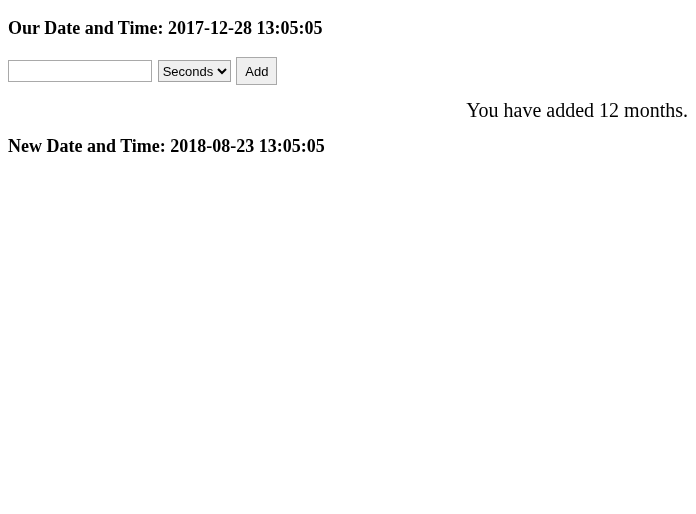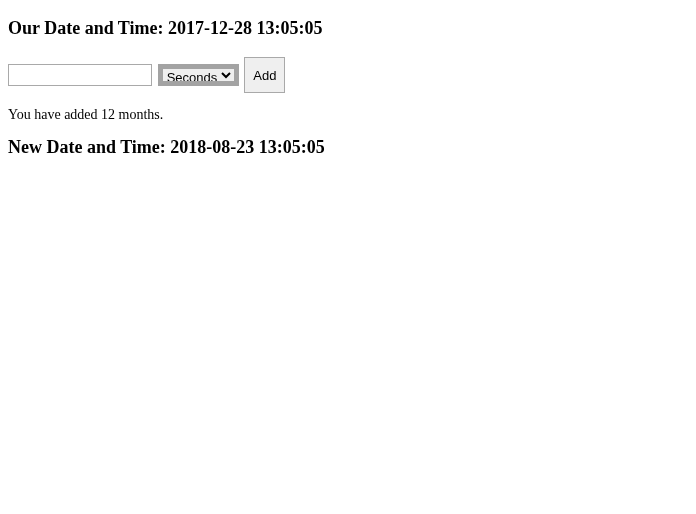--- a/index.html
+++ b/index.html
@@ -23,38 +23,39 @@
       width: 138px;
       height: 18px;
       border: 1px solid #a9a9a9;
       padding: 1px 2px;
       font-size: 13px;
       vertical-align: middle;
     }
     select {
       font-size: 13px;
       height: 22px;
-      border: 5px solid #a3a3a3;
+      border: 1px solid #a3a3a3;
       background: #efefef;
       vertical-align: middle;
       margin-left: 2px;
     }
     button {
       font-size: 13px;
-      height: 36px;
+      height: 28px;
       padding: 3px 8px;
       border: 1px solid #a9a9a9;
       background: #efefef;
       vertical-align: middle;
       margin-left: 2px;
       cursor: pointer;
     }
     .status {
-      font-size: 14px;
+      font-size: 20px;
       margin-bottom: 14px;
+      text-align: right;
     }
   </style>
 </head>
 <body>
 
 <h3>Our Date and Time: 2017-12-28 13:05:05</h3>
 
 <div class="form-row">
   <input type="text" value="" style="">
   <select>

